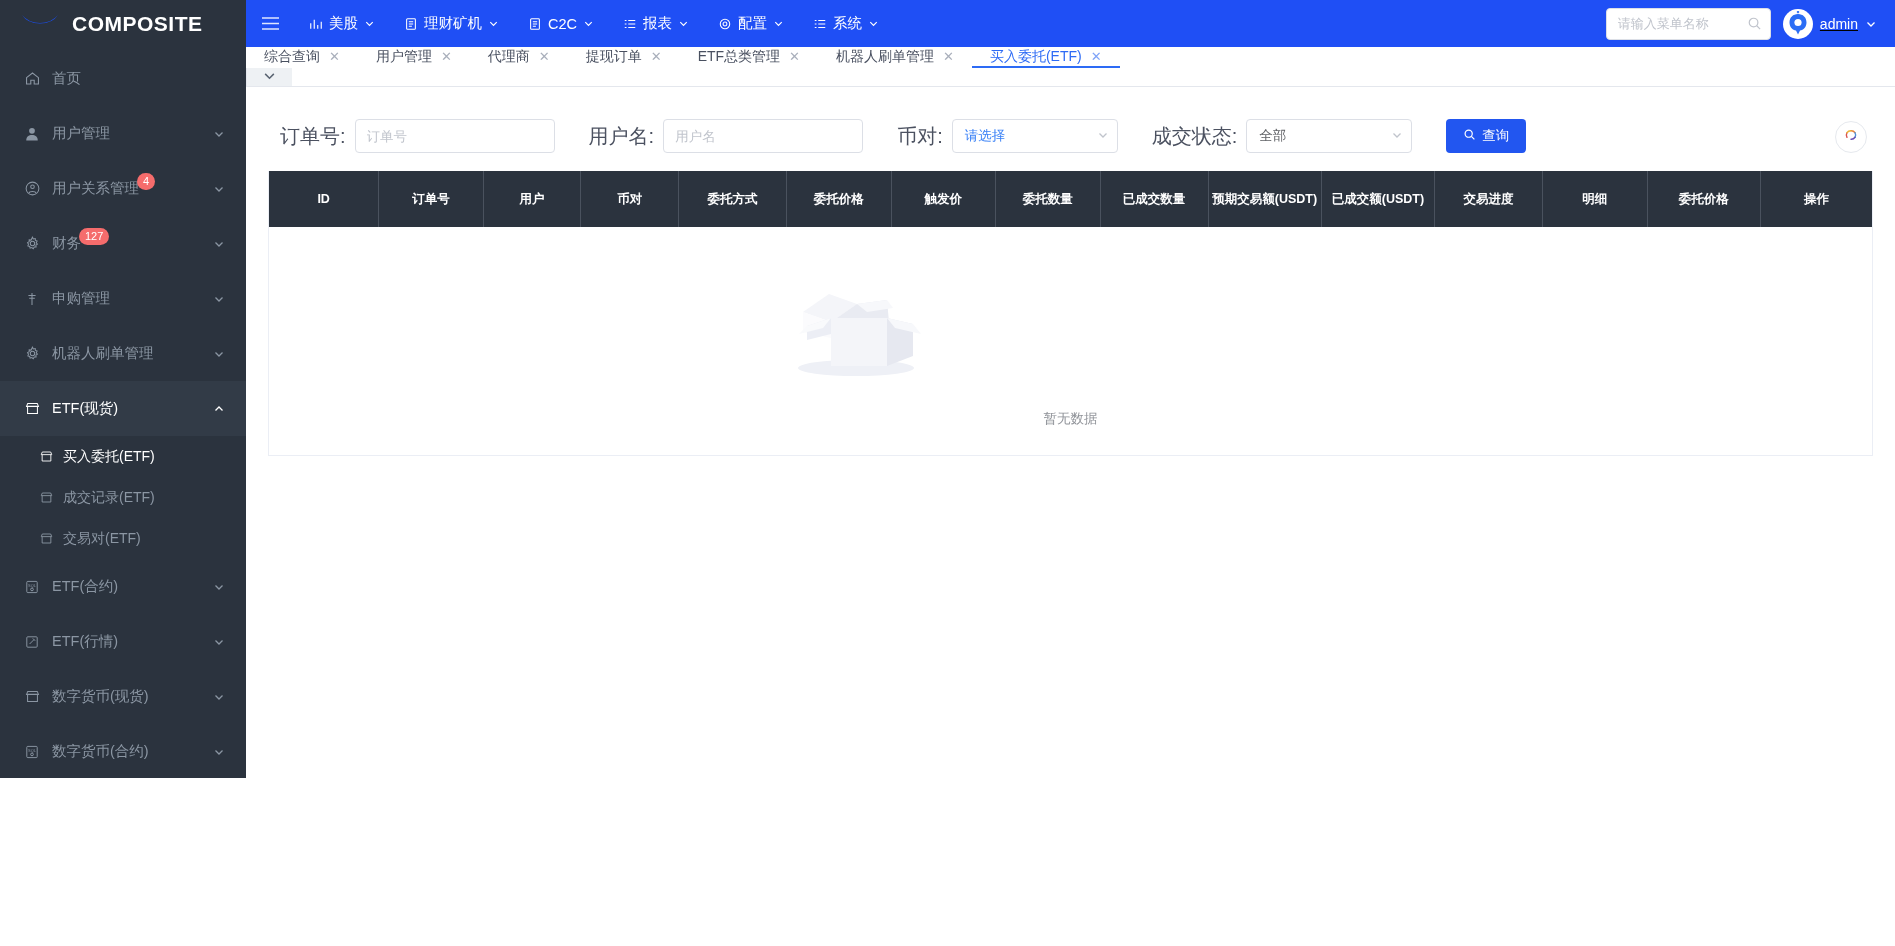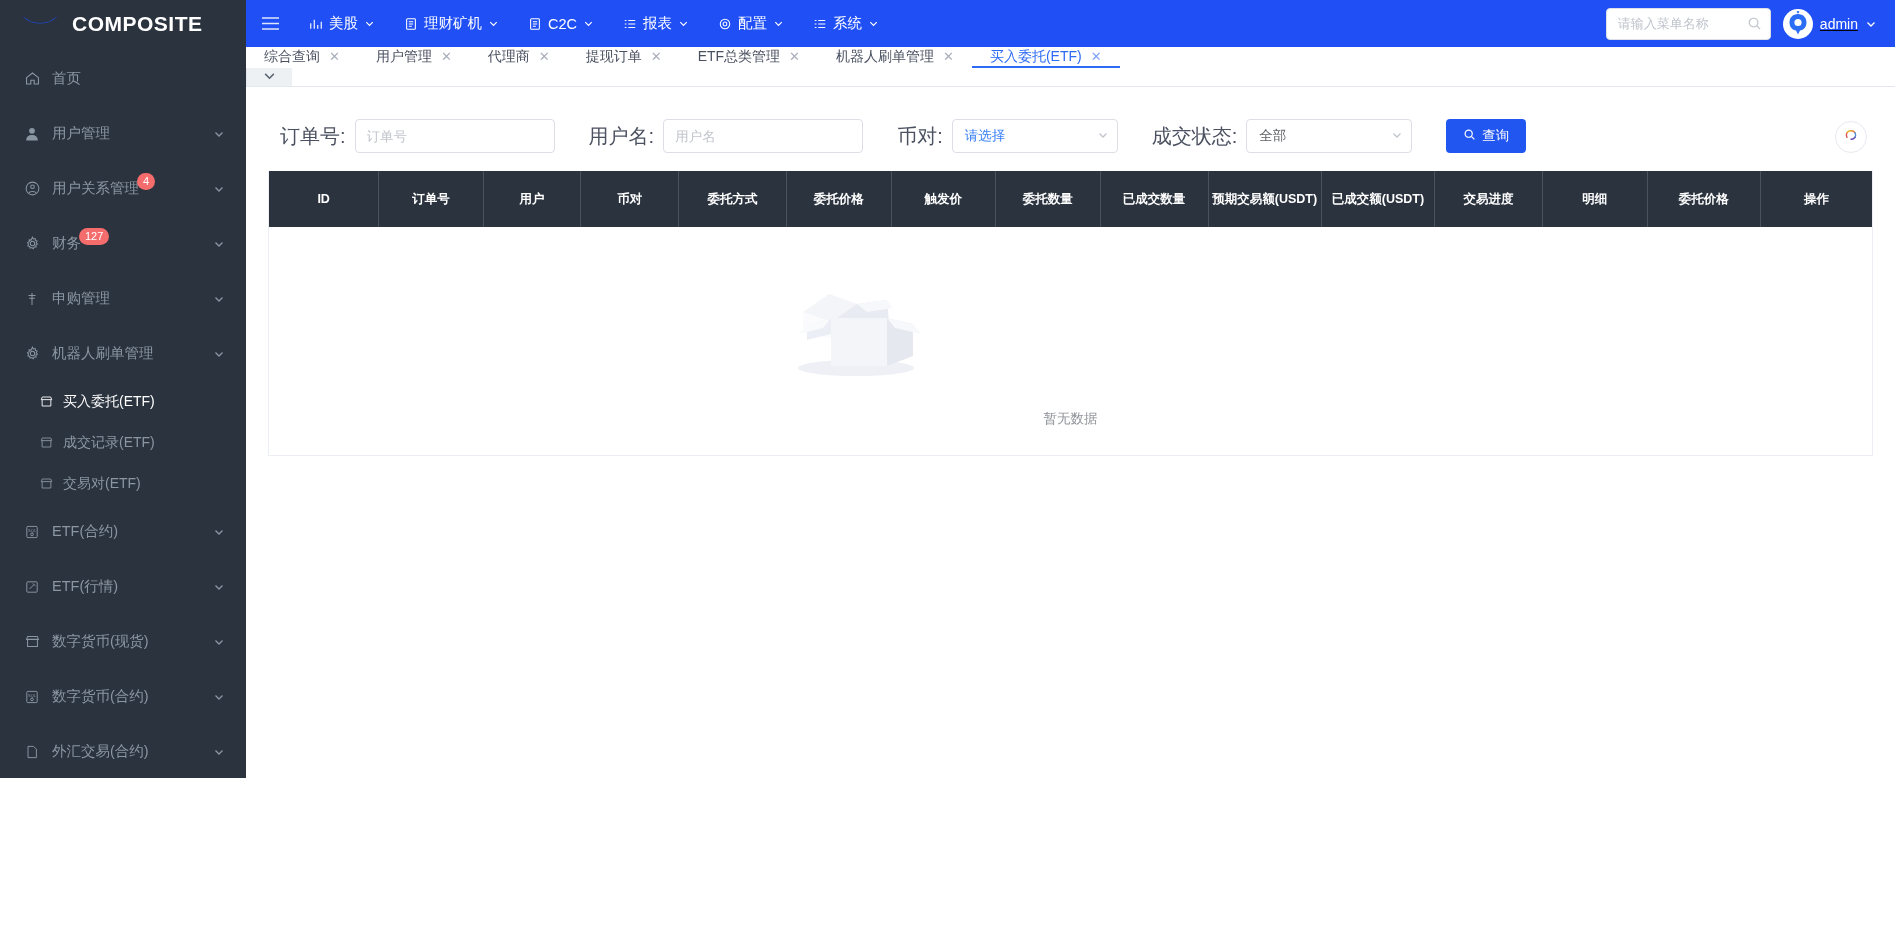--- a/index.html
+++ b/index.html
@@ -300,20 +300,34 @@
           </svg>
         </span>
         <span class="mi-label">机器人刷单管理</span>
         <span class="mi-arrow">
           <svg width="12" height="12" viewBox="0 0 12 12" fill="none" stroke="currentColor" stroke-width="1.3">
               <path d="M2.5 4.5 L6 8 L9.5 4.5"></path>
             </svg>
         </span>
       </div>
 
+      <div class="menu-item active-parent">
+        <span class="mi-icon">
+          <svg width="17" height="17" viewBox="0 0 20 20" fill="none" stroke="currentColor" stroke-width="1.2">
+            <path d="M3 7.5 L4.4 4 H15.6 L17 7.5 Z"></path>
+              <path d="M4.2 7.5 V16 H15.8 V7.5"></path>
+          </svg>
+        </span>
+        <span class="mi-label">ETF(现货)</span>
+        <span class="mi-arrow">
+          <svg width="12" height="12" viewBox="0 0 12 12" fill="none" stroke="currentColor" stroke-width="1.3">
+              <path d="M2.5 7.5 L6 4 L9.5 7.5"></path>
+            </svg>
+        </span>
+      </div>
 
       <div class="submenu">
         <div class="sub-item active">
           <span class="si-icon">
             <svg width="15" height="15" viewBox="0 0 20 20" fill="none" stroke="currentColor" stroke-width="1.2">
               <path d="M3 7.5 L4.4 4 H15.6 L17 7.5 Z"></path>
                 <path d="M4.2 7.5 V16 H15.8 V7.5"></path>
             </svg>
           </span>
           <span>买入委托(ETF)</span>

